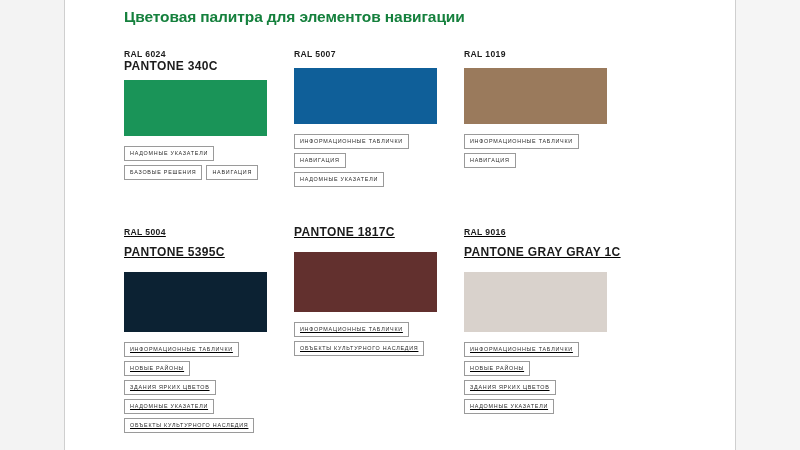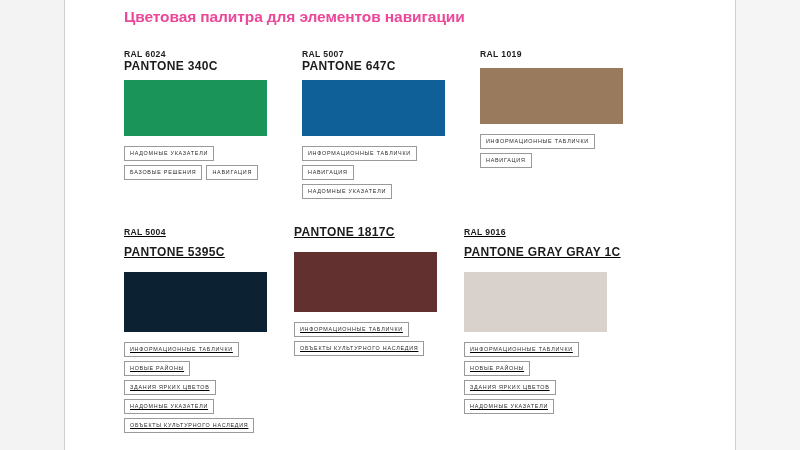--- a/index.html
+++ b/index.html
@@ -61,35 +61,35 @@
     height: 450px;
     padding: 0;
   }
 
   .page-title {
     position: absolute;
     left: 59px;
     top: 8px;
     font-size: 15.5px;
     font-weight: bold;
-    color: #ec4899;
+    color: #15803d;
     letter-spacing: -0.1px;
     white-space: nowrap;
     text-align: right;
   }
 
   
   .grid {
     position: absolute;
     left: 59px;
     top: 48px;
     width: 600px;
     display: grid;
     grid-template-columns: 170px 170px 170px;
-    column-gap: 8px;
+    column-gap: 0px;
   }
   .col {
     width: 170px;
   }
 
   .ral-label {
     font-size: 8.6px;
     font-weight: bold;
     color: #1c1c1c;
     letter-spacing: 0.35px;
@@ -183,21 +183,20 @@
             </div>
             <div class="tag-row">
               <span class="tag">БАЗОВЫЕ РЕШЕНИЯ</span>
               <span class="tag">НАВИГАЦИЯ</span>
             </div>
           </div>
         </div>
 
         <div class="col">
           <div class="ral-label">RAL 5007</div>
-          <div class="pantone-label">PANTONE 647C</div>
           <div class="swatch" style="background:#0f5f99"></div>
           <div class="tags">
             <div class="tag-row">
               <span class="tag">ИНФОРМАЦИОННЫЕ ТАБЛИЧКИ</span>
             </div>
             <div class="tag-row">
               <span class="tag">НАВИГАЦИЯ</span>
             </div>
             <div class="tag-row">
               <span class="tag">НАДОМНЫЕ УКАЗАТЕЛИ</span>

